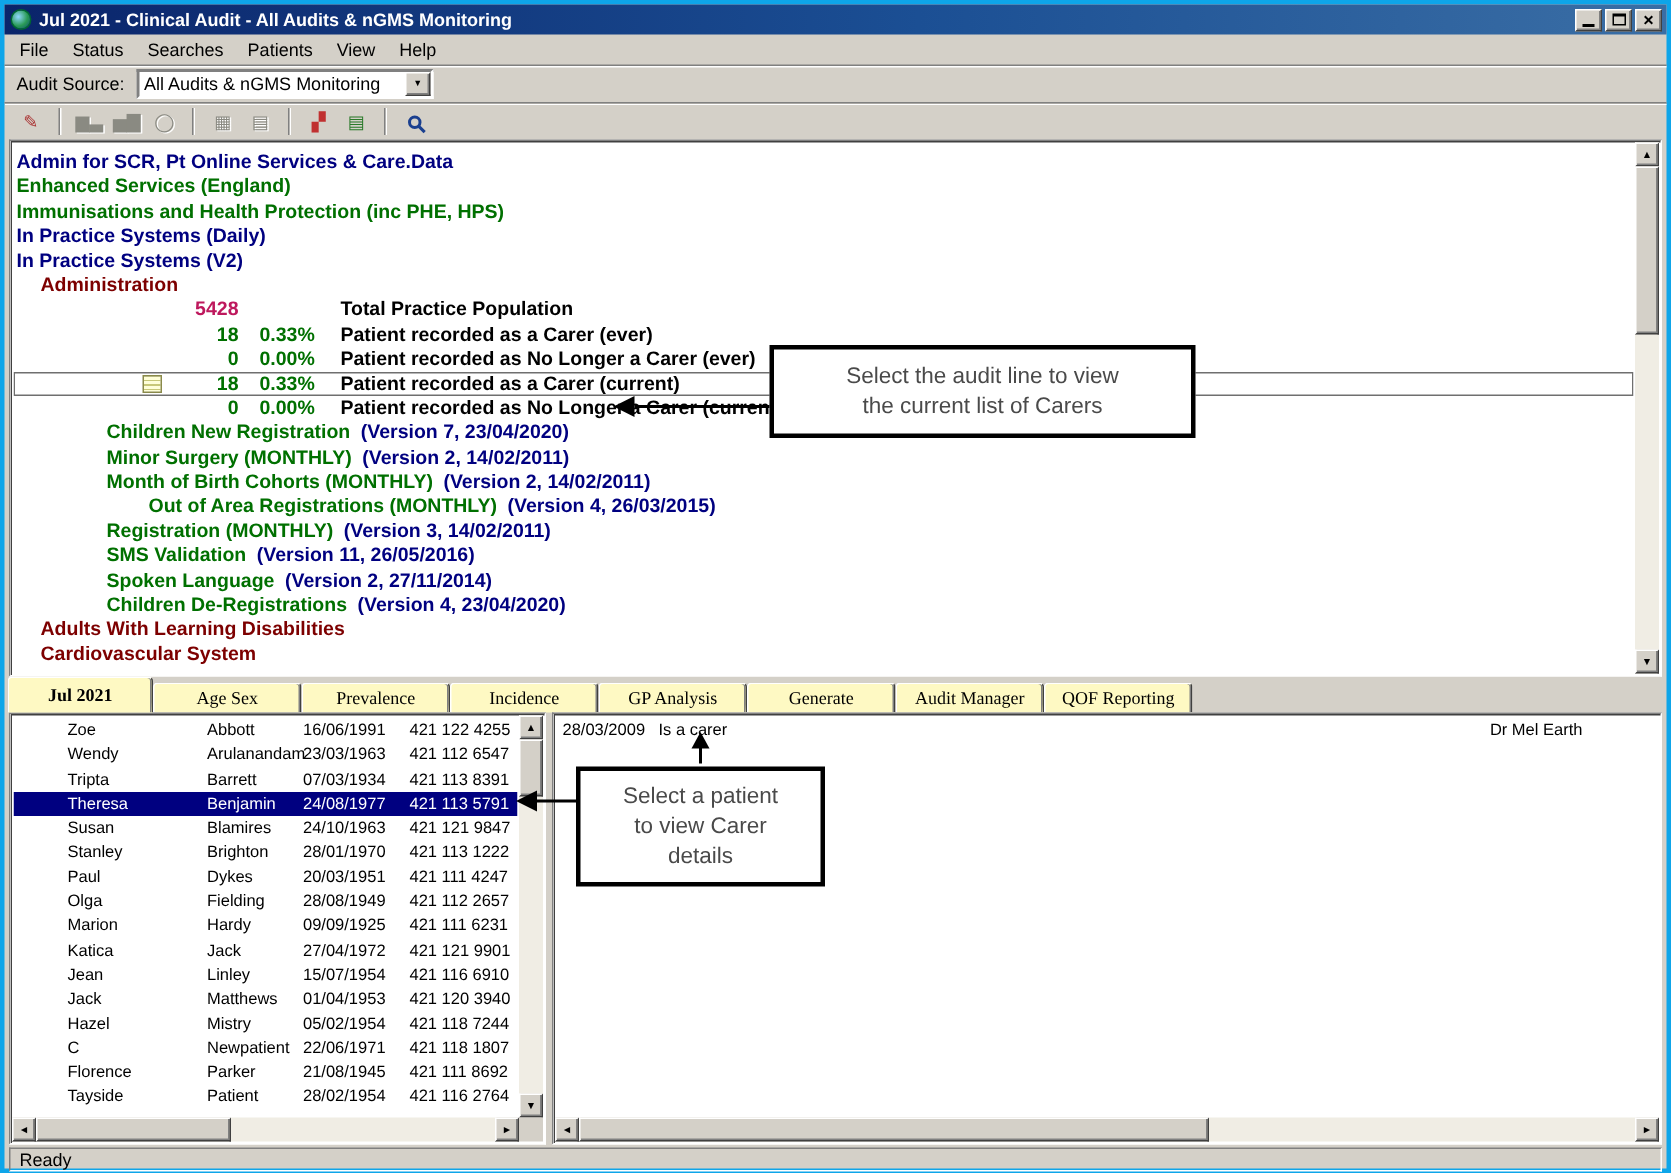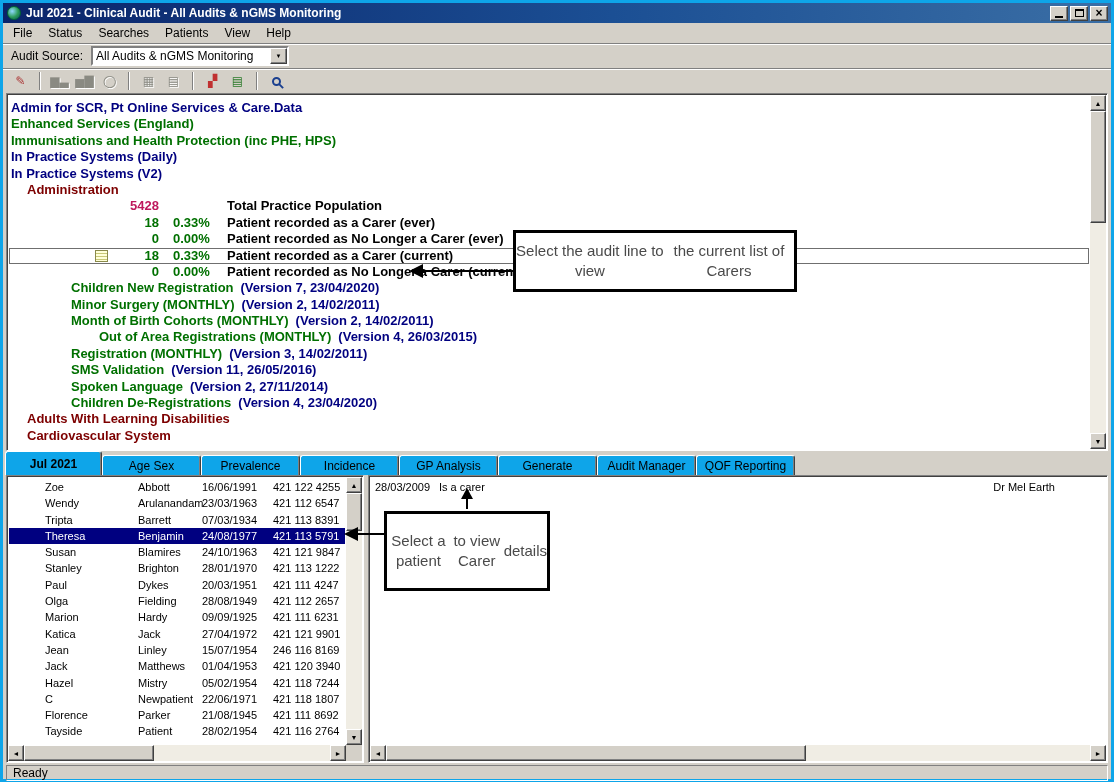--- a/index.html
+++ b/index.html
@@ -45,35 +45,35 @@
   .c-maroon{ color:#7d0000; }
   .c-black { color:#be185d; }
   .audit-ver { color:#000080; margin-left:7px; }
   .st-count { display:inline-block; width:150px; text-align:right; }
   .st-pct   { display:inline-block; width:48px; margin-left:14px; }
   .st-desc  { margin-left:6px; color:#000; }
   .note-icon { position:absolute; left:86px; top:2px; width:13px; height:12px; border:1px solid #8a8a4a;
                background:repeating-linear-gradient(#ffffd8 0 2px,#c8c878 2px 3px); }
 
   
-  .callout { position:absolute; z-index:6; background:#fff; border:3px solid #000; display:flex; flex-direction:row; justify-content:center; align-items:center; color:#4a4a4a; font-size:15px; line-height:20px; text-align:center; }
+  .callout { position:absolute; z-index:6; background:#fff; border:3px solid #000; display:flex; flex-direction:column; justify-content:center; align-items:center; color:#4a4a4a; font-size:15px; line-height:20px; text-align:center; }
   .callout-audit { left:506px; top:136px; width:284px; height:62px; }
   .callout-patient { left:378px; top:36px; width:166px; height:80px; }
   .arrow-line { position:absolute; z-index:6; background:#000; height:2px; }
   .arrow-head-left { position:absolute; z-index:6; width:0; height:0; border-top:7px solid transparent; border-bottom:7px solid transparent; border-right:14px solid #000; }
   .a1 { left:416px; top:176px; width:90px; }
   .a1h { left:402px; top:170px; }
   .a2 { left:352px; top:58px; width:26px; }
   .a2h { left:338px; top:52px; }
   .detail-arrow-line { position:absolute; left:97px; top:22px; width:2px; height:11px; background:#000; z-index:6; }
   .arrow-head-up { position:absolute; left:92px; top:12px; width:0; height:0; border-left:6px solid transparent; border-right:6px solid transparent; border-bottom:11px solid #000; z-index:6; }
 
   
   .tabs { height:24px; display:flex; align-items:flex-end; padding-left:2px; flex:0 0 auto; }
-  .tab { height:20px; width:99px; display:flex; align-items:center; justify-content:center; font-size:12px; background:#0ea5e9; border:1px solid #404040; border-bottom:none; border-top-color:#fff; border-left-color:#fff; border-radius:3px 3px 0 0; box-shadow:inset -1px 0 0 #808080; }
+  .tab { height:20px; width:99px; display:flex; align-items:center; justify-content:center; font-size:12px; background:#fef9c3; border:1px solid #404040; border-bottom:none; border-top-color:#fff; border-left-color:#fff; border-radius:3px 3px 0 0; box-shadow:inset -1px 0 0 #808080;font-family:Liberation Serif, serif; }
   .tab.active { height:24px; width:97px; font-weight:bold; position:relative; z-index:2; }
 
   
   .lists { height:288px; margin:0 3px; position:relative; display:flex; flex:0 0 auto; }
   .patient-panel { width:358px; background:#fff; position:relative; border:1px solid; border-color:#808080 #fff #fff #808080; box-shadow:inset 1px 1px 0 #404040; margin-right:4px; flex:0 0 auto; }
   .detail-panel { flex:1; background:#fff; position:relative; border:1px solid; border-color:#808080 #fff #fff #808080; box-shadow:inset 1px 1px 0 #404040; }
   .p-rows { position:absolute; left:2px; top:2px; right:18px; bottom:18px; overflow:hidden; padding-top:1px; font-size:11px; }
   .p-row { height:16.3px; line-height:16.3px; display:flex; padding-left:5px; white-space:nowrap; }
   .p-row.selected { background:#000080; color:#fff; }
   .p-first { width:93px;margin-left:31px; } .p-last { width:64px; } .p-dob { width:71px; } .p-nhs { flex:1; }
@@ -262,21 +262,21 @@
           <div class="p-row">
             <span class="p-first">Katica</span>
             <span class="p-last">Jack</span>
             <span class="p-dob">27/04/1972</span>
             <span class="p-nhs">421 121 9901</span>
           </div>
           <div class="p-row">
             <span class="p-first">Jean</span>
             <span class="p-last">Linley</span>
             <span class="p-dob">15/07/1954</span>
-            <span class="p-nhs">246 116 8169</span>
+            <span class="p-nhs">421 116 6910</span>
           </div>
           <div class="p-row">
             <span class="p-first">Jack</span>
             <span class="p-last">Matthews</span>
             <span class="p-dob">01/04/1953</span>
             <span class="p-nhs">421 120 3940</span>
           </div>
           <div class="p-row">
             <span class="p-first">Hazel</span>
             <span class="p-last">Mistry</span>

